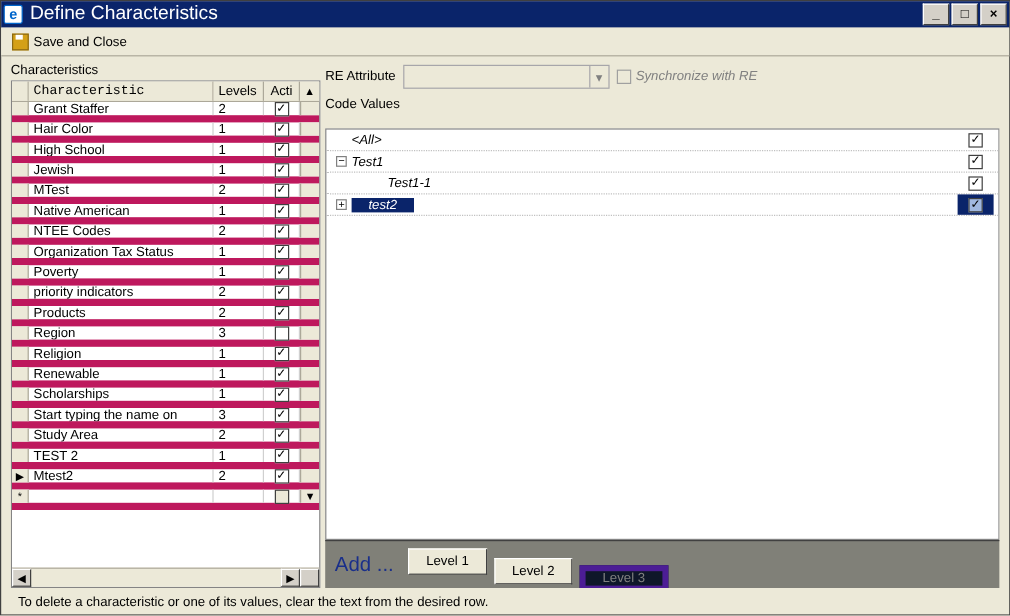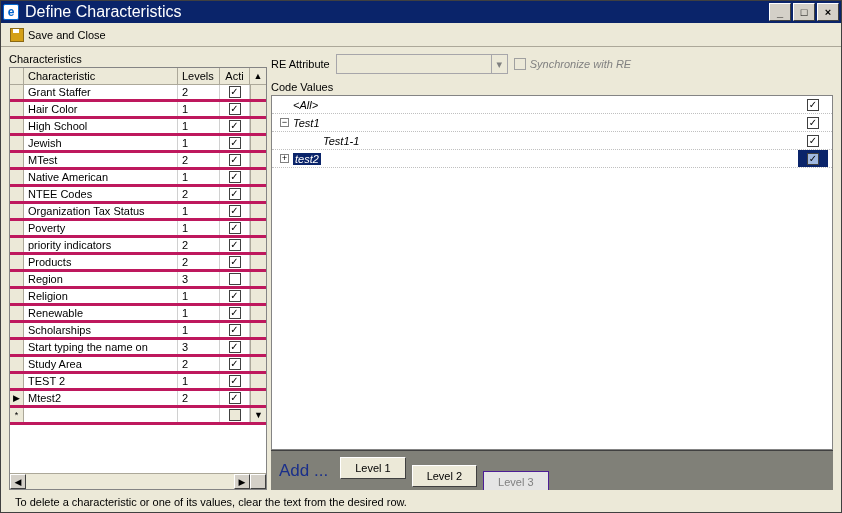--- a/index.html
+++ b/index.html
@@ -83,34 +83,34 @@
 .grid-header {
   display:flex; background:#ece9d8; border-bottom:1px solid #aca899;
 }
 .gh-cell {
   font-size:11px; padding:2px 4px;
   border-right:1px solid #aca899;
   background:#ece9d8;
   text-align:left;
 }
 .gh-row { width:14px; }
-.gh-char { flex:1; }
+.gh-char { flex:1;font-family:Liberation Mono, monospace; }
 .gh-lev { width:42px; }
 .gh-act { width:30px; text-align:center;}
 .gh-scroll {
   width:16px; border-right:none;
   display:flex; align-items:center; justify-content:center;
 }
 .grid-body {
   flex:1; overflow:hidden;
   position:relative;
 }
 .grid-row {
   display:flex; height:17px; align-items:flex-start;
-  border-bottom:3px solid #be185d;
+  border-bottom:6px solid #be185d;
 }
 .cell-row { width:14px; background:#ece9d8; border-right:1px solid #aca899; height:100%; display:flex; align-items:center; justify-content:center;}
 .cell-char { flex:1; padding:0 4px; border-right:1px solid #d0d0d0; height:100%; display:flex; align-items:center; overflow:hidden; white-space:nowrap; text-overflow:ellipsis;}
 .cell-lev  { width:42px; padding:0 4px; border-right:1px solid #d0d0d0; height:100%; display:flex; align-items:center;}
 .cell-act  { width:30px; height:100%; display:flex; align-items:center; justify-content:center; border-right:1px solid #d0d0d0;}
 .chk {
   width:12px; height:12px; border:1px solid #404040; background:#fff;
   display:flex; align-items:center; justify-content:center;
   font-size:10px; line-height:1; color:#000;
 }
@@ -142,42 +142,42 @@
   display:flex;
 }
 .combo .inp { flex:1;}
 .combo .dd {
   width:16px; border-left:1px solid #a7a6aa;
   display:flex; align-items:center; justify-content:center;
   color:#808080;
 }
 .sync-cb { display:flex; align-items:center; gap:4px; color:#808080;font-style:italic;}
 .sync-cb .chk { border-color:#a0a0a0;}
-.code-label { font-size:11px; color:#000; margin-bottom:2px;}
+.code-label { font-size:11px; color:#000; margin-bottom:14px;}
 .tree-wrap {
   flex:1; border:1px solid #848484; background:#fff;
   overflow:hidden;
   position:relative;
 }
 .tree-row {
   height:18px; display:flex; align-items:center;
   border-bottom:1px dotted #c0c0c0;
   padding-right:4px;
 }
 .tree-row .tx { flex:1; display:flex; align-items:center;font-style:italic;}
 .tree-row .rchk { width:30px; display:flex; justify-content:center;}
 .expander {
   width:9px; height:9px; border:1px solid #808080;
   display:flex; align-items:center; justify-content:center;
   font-size:9px; line-height:1; margin-right:4px;
   background:#fff;
 }
 .tree-row.selected { }
 .tree-row.selected .nodetxt {
-  background:#0a246a; color:#fff; padding:0 2px;
+  background:#0a246a; color:#fff; padding:0 14px;
 }
 .tree-row.selected .rchk .chk {
   background:#a0b8e0;
 }
 .tree-row.selected .rchk {
   background:#0a246a; height:100%;
   align-items:center;
 }
 .add-bar {
   height:40px; background:#808078;
@@ -189,22 +189,22 @@
 }
 .add-label { color:#1a2f8a; font-size:17px; margin-top:4px; margin-right:6px;}
 .lvl-btn {
   height:22px; padding:0 14px;
   background:#ece9d8;
   border:1px solid #fff; border-right-color:#404040; border-bottom-color:#404040;
   font-size:11px;
   position:relative;
 }
 .lvl-btn.l2 { margin-top:8px;}
-.lvl-btn.l3 { margin-top:14px; color:#808080; background:#e5e5e5;
-  border:1px solid #4c1d95;}
+.lvl-btn.l3 { margin-top:14px; color:#808080; background:#0f172a;
+  border:5px solid #4c1d95;}
 .hint-row {
   padding:6px 0 0 6px;
   font-size:11px; color:#000;
 }
 .vscroll-top { font-size:9px; color:#000;}
 </style>
 </head>
 <body>
 
 <div class="window">

